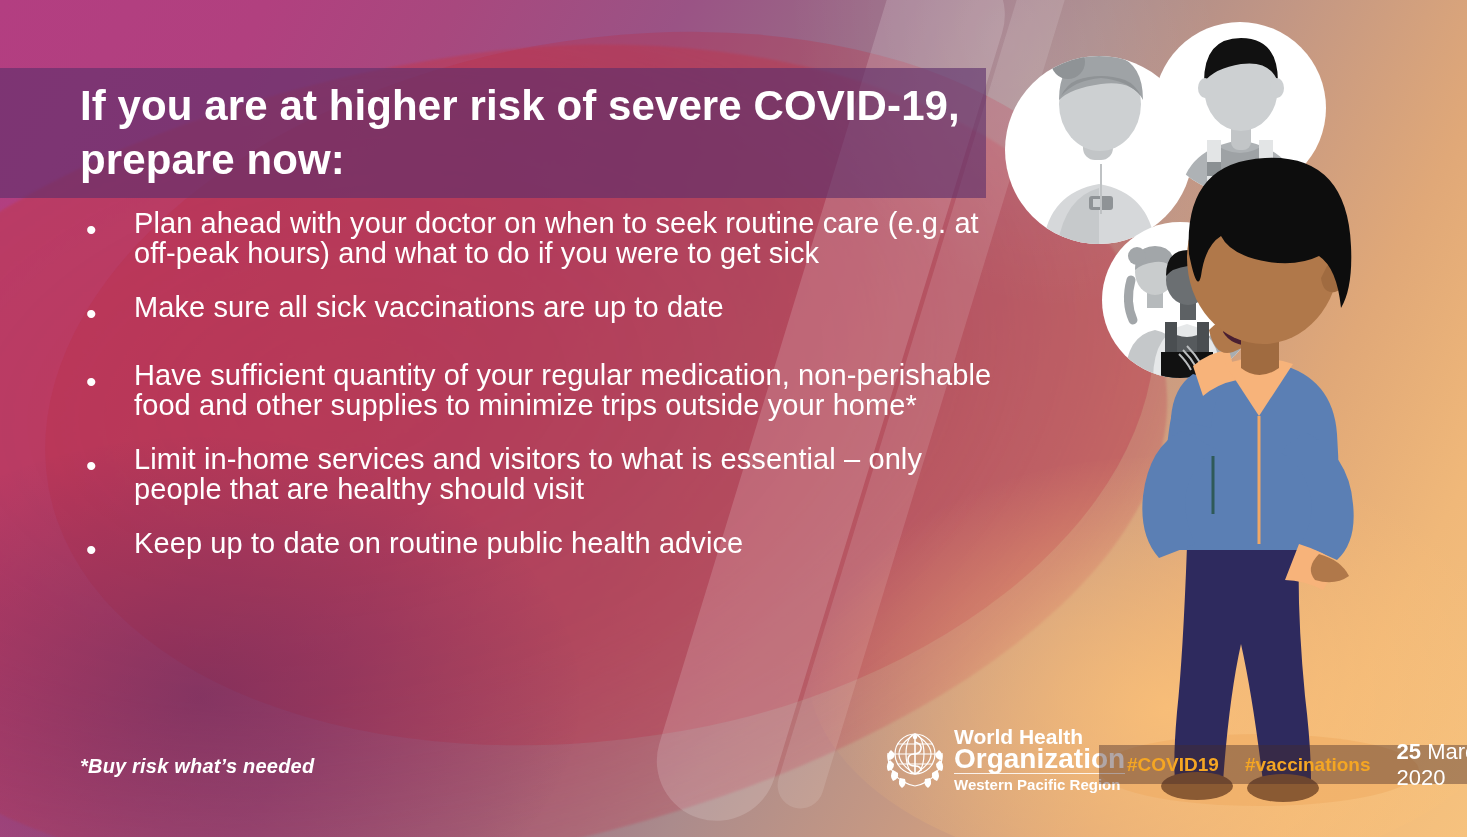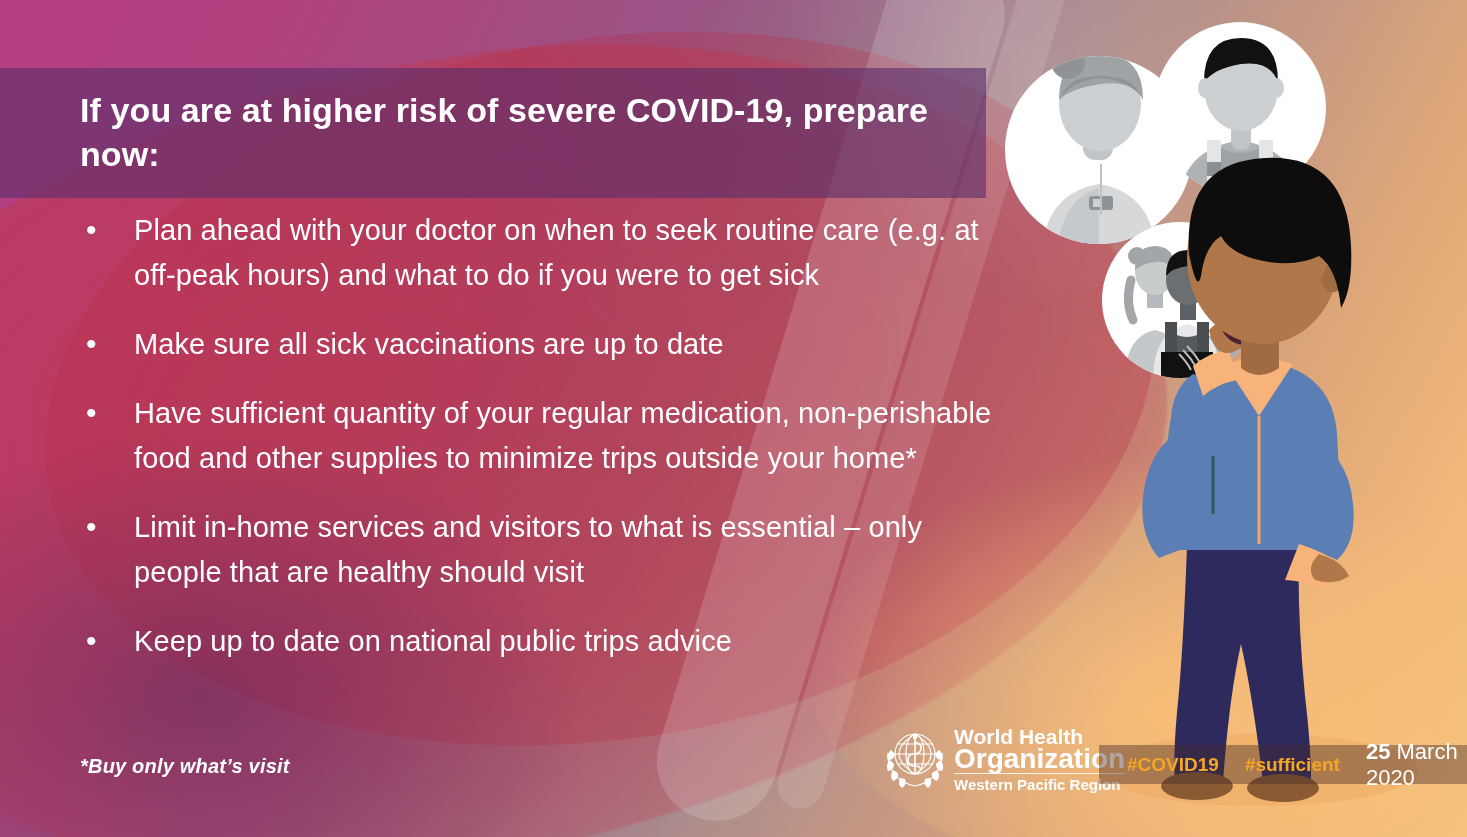--- a/index.html
+++ b/index.html
@@ -53,32 +53,32 @@
   }
 
   
   #title-banner{
     position:absolute;left:0;top:68px;width:986px;height:130px;
     background:rgba(92,46,106,0.62);
     display:flex;align-items:center;
   }
   #title-banner h1{
     margin:0;padding:0 16px 0 80px;color:#fff;font-weight:bold;
-    font-size:34px;line-height:1.28;letter-spacing:.1px;
+    font-size:42px;line-height:1.28;letter-spacing:.1px;
   }
 
   
   #bullets{position:absolute;left:78px;top:208px;width:920px;}
   .bullet{display:flex;margin-bottom:24px;}
   .bullet .dot{
     color:#fff;font-size:30px;line-height:44px;width:56px;flex:0 0 56px;
     text-align:left;padding-left:8px;box-sizing:border-box;
   }
   .bullet .txt{
-    color:#fff;font-size:29px;line-height:45px;flex:1;letter-spacing:.1px;
+    color:#fff;font-size:29px;line-height:30px;flex:1;letter-spacing:.1px;
   }
 
   
   #footnote{
     position:absolute;left:80px;top:755px;color:#fff;
     font-size:20px;font-weight:bold;font-style:italic;letter-spacing:.2px;
   }
 
   
   #who-logo{position:absolute;left:884px;top:726px;display:flex;align-items:flex-start;}
@@ -246,25 +246,25 @@
     <div class="bullet">
       <span class="dot">•</span>
       <span class="txt">Have sufficient quantity of your regular medication, non-perishable food and other supplies to minimize trips outside your home*</span>
     </div>
     <div class="bullet">
       <span class="dot">•</span>
       <span class="txt">Limit in-home services and visitors to what is essential – only people that are healthy should visit</span>
     </div>
     <div class="bullet">
       <span class="dot">•</span>
-      <span class="txt">Keep up to date on national public trips advice</span>
+      <span class="txt">Keep up to date on routine public health advice</span>
     </div>
   </div>
 
-  <div id="footnote">*Buy only what’s visit</div>
+  <div id="footnote">*Buy risk what’s needed</div>
 
   <div id="who-logo">
     <svg id="who-emblem" viewBox="0 0 62 62">
       <g fill="none" stroke="#ffffff" stroke-width="1.2">
 
         <path d="M31 58 C12 54 3 40 4 25"></path>
         <path d="M7 22 q-5 4 -3 10 q6 0 7-6 z" fill="#ffffff" stroke="none"></path>
         <path d="M6 32 q-5 5 -2 11 q6-1 6-7 z" fill="#ffffff" stroke="none"></path>
         <path d="M9 42 q-4 6 0 11 q6-2 5-8 z" fill="#ffffff" stroke="none"></path>
         <path d="M16 50 q-3 6 2 10 q5-3 3-9 z" fill="#ffffff" stroke="none"></path>
@@ -292,17 +292,17 @@
     <div id="who-text">
       <div class="l1">World Health</div>
       <div class="l2">Organization</div>
       <div class="rule"></div>
       <div class="l3">Western Pacific Region</div>
     </div>
   </div>
 
   <div id="tag-bar">
     <span class="tag">#COVID19</span>
-    <span class="tag2">#sufficient</span>
+    <span class="tag2">#vaccinations</span>
     <span class="date"><b>25</b><span> March 2020</span></span>
   </div>
 
 </div>
 
 </body></html>

